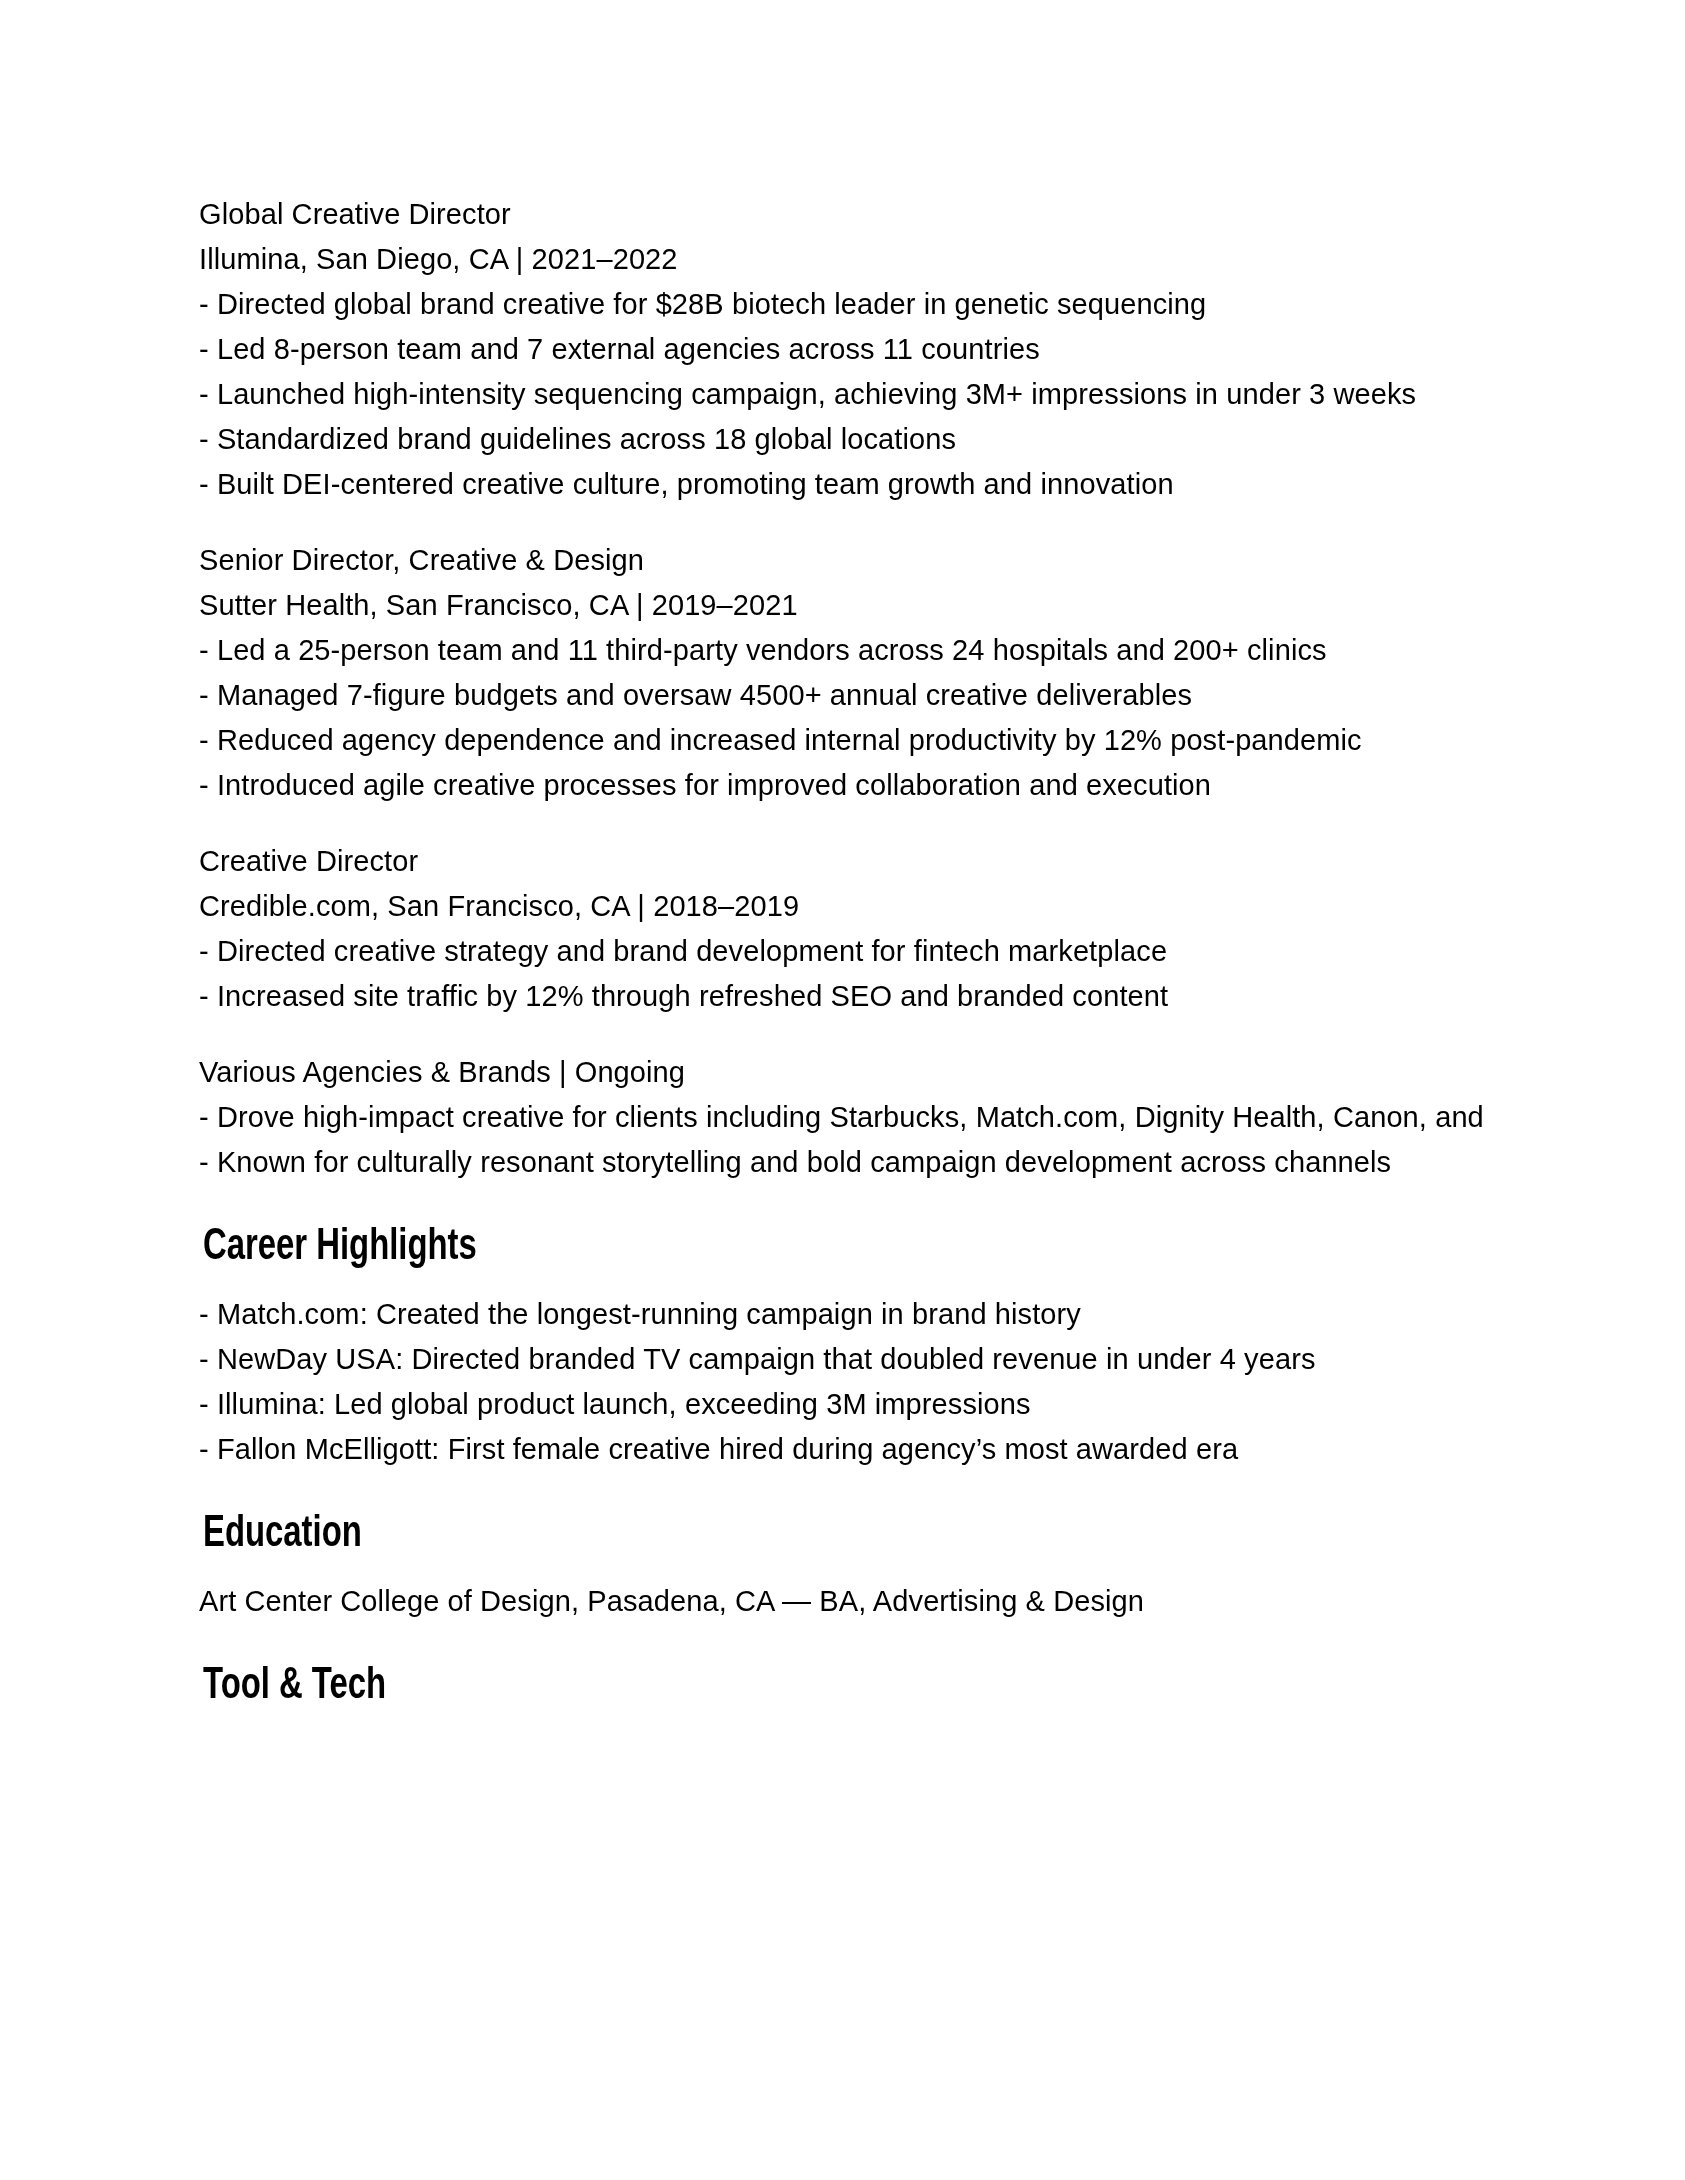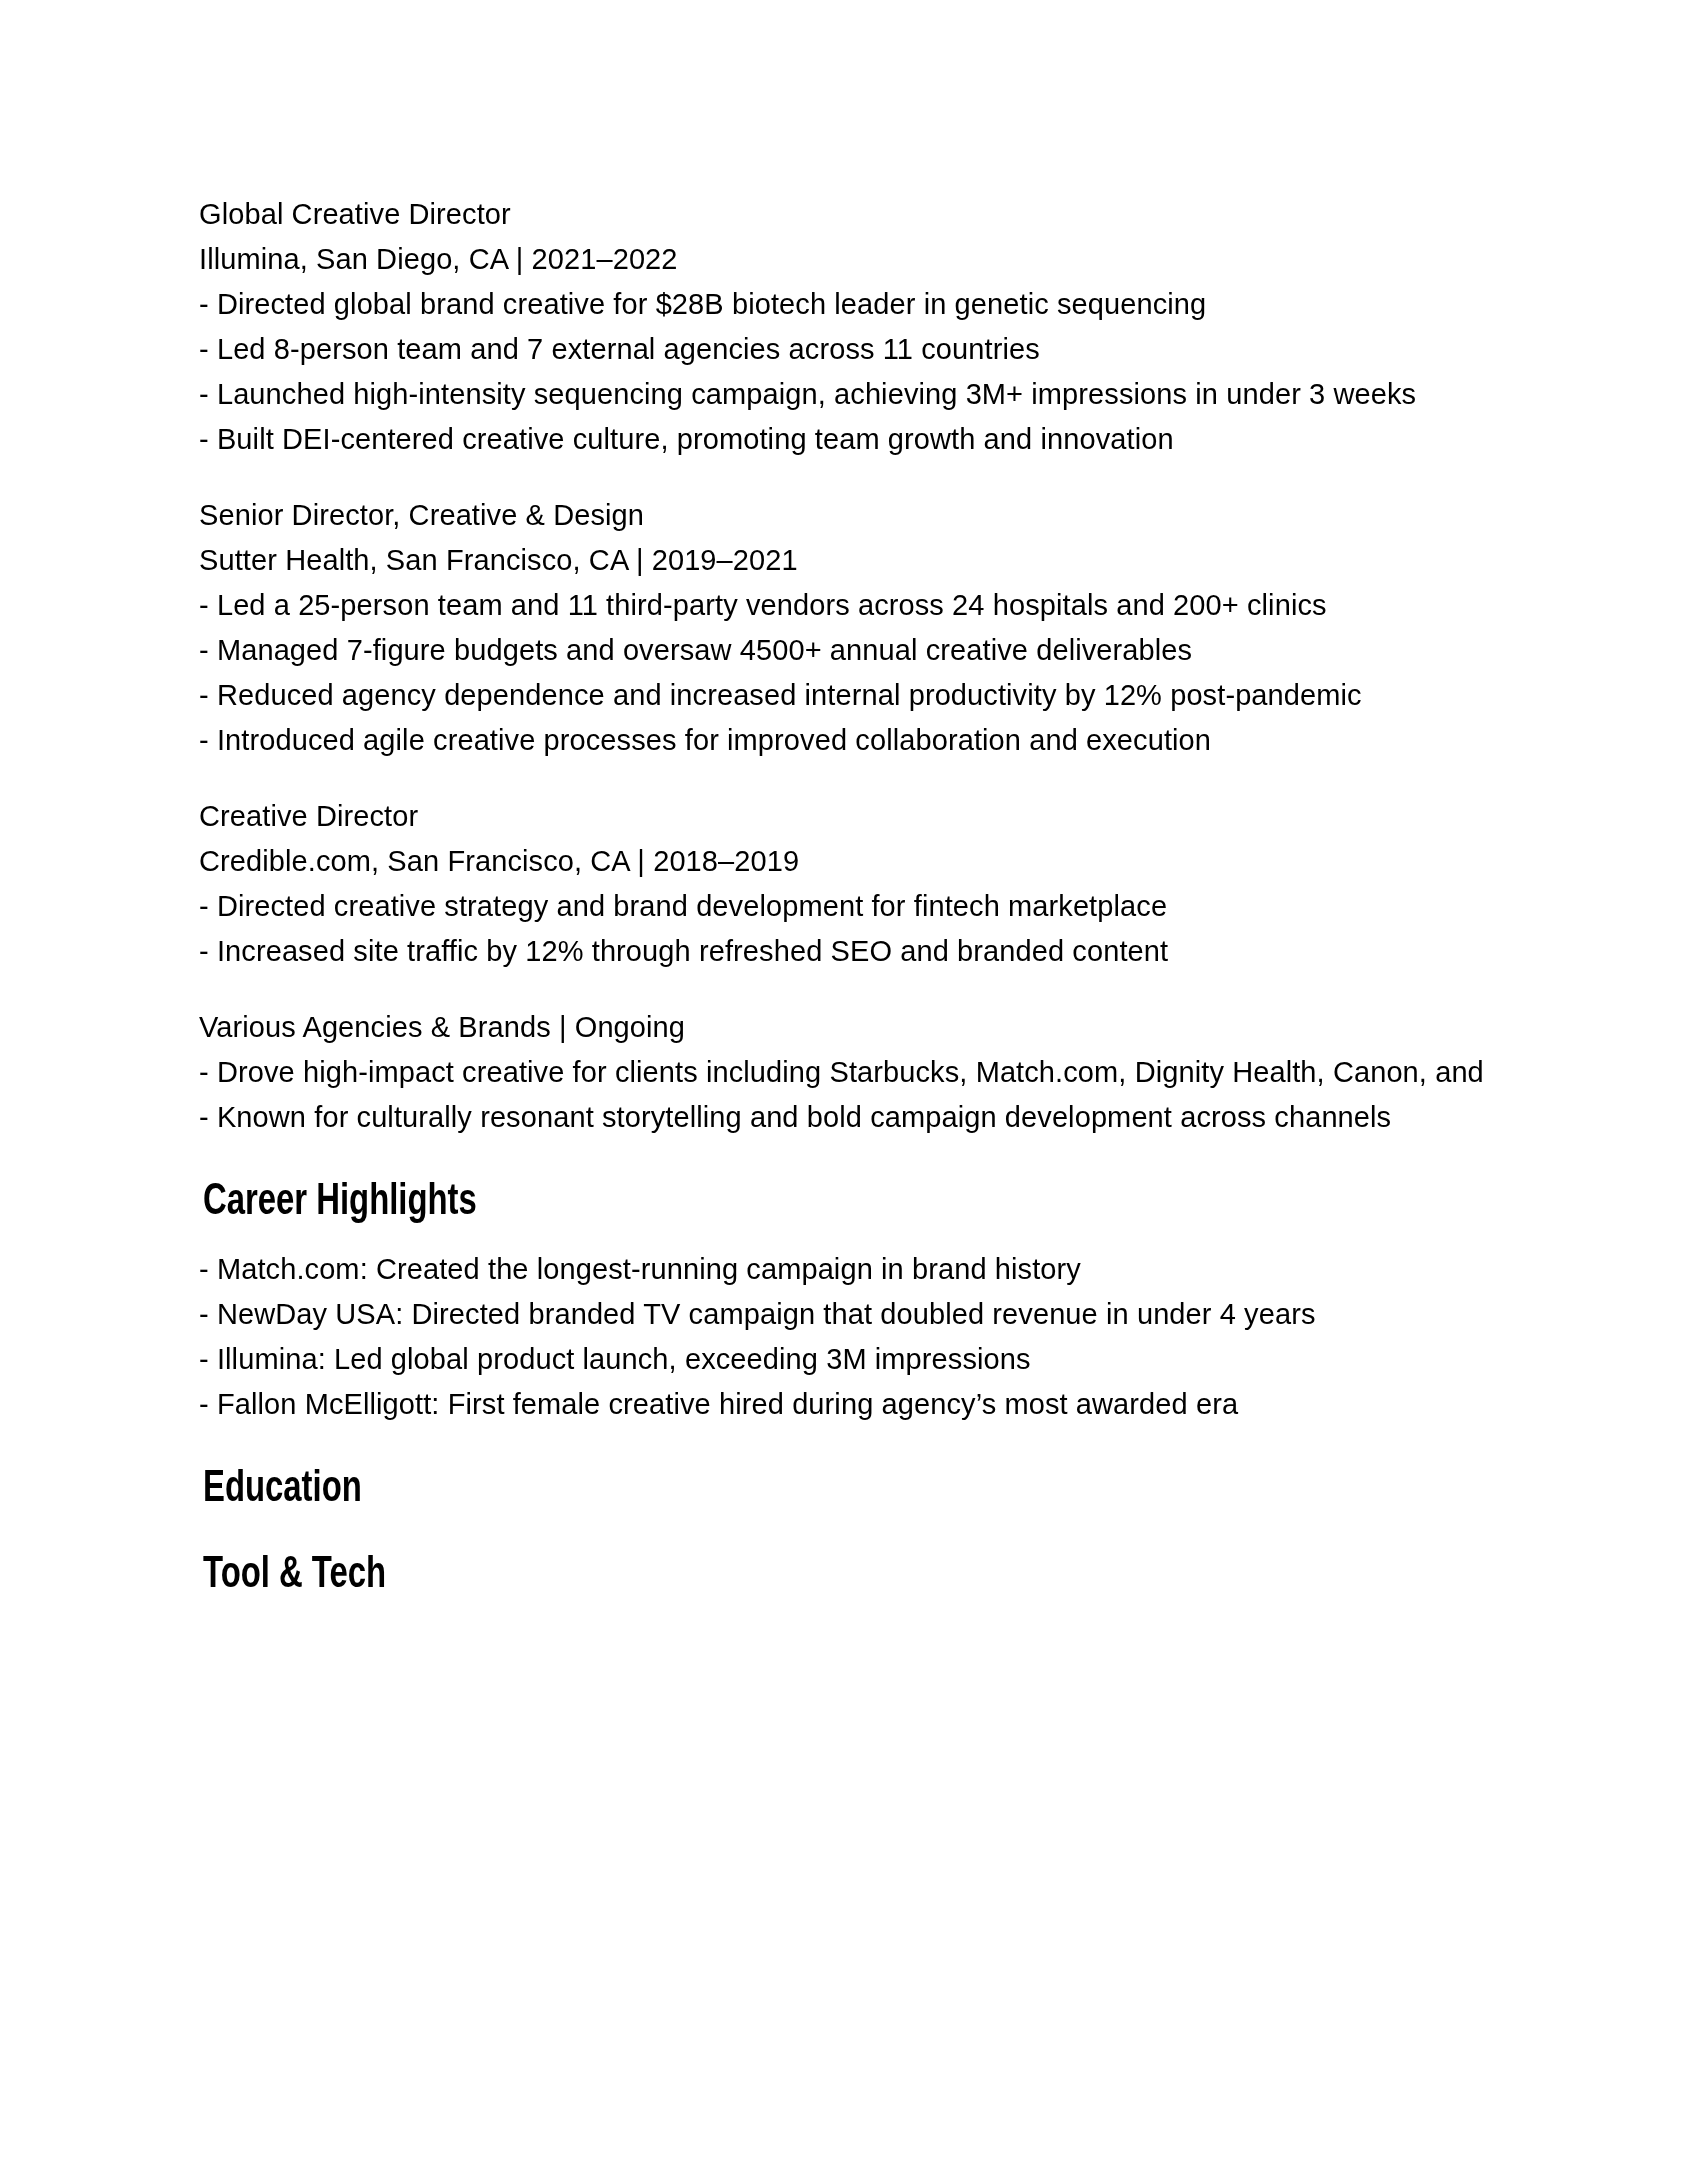--- a/index.html
+++ b/index.html
@@ -50,20 +50,21 @@
 <body>
 
 <div class="page">
 
   <p class="block">
     <span class="line">Global Creative Director</span>
     <span class="line">Illumina, San Diego, CA | 2021–2022</span>
     <span class="line">- Directed global brand creative for $28B biotech leader in genetic sequencing</span>
     <span class="line">- Led 8-person team and 7 external agencies across 11 countries</span>
     <span class="line">- Launched high-intensity sequencing campaign, achieving 3M+ impressions in under 3 weeks</span>
+    <span class="line">- Standardized brand guidelines across 18 global locations</span>
     <span class="line">- Built DEI-centered creative culture, promoting team growth and innovation</span>
   </p>
 
   <p class="block">
     <span class="line">Senior Director, Creative &amp; Design</span>
     <span class="line">Sutter Health, San Francisco, CA | 2019–2021</span>
     <span class="line">- Led a 25-person team and 11 third-party vendors across 24 hospitals and 200+ clinics</span>
     <span class="line">- Managed 7-figure budgets and oversaw 4500+ annual creative deliverables</span>
     <span class="line">- Reduced agency dependence and increased internal productivity by 12% post-pandemic</span>
     <span class="line">- Introduced agile creative processes for improved collaboration and execution</span>
@@ -86,18 +87,21 @@
 
   <p class="block">
     <span class="line">- Match.com: Created the longest-running campaign in brand history</span>
     <span class="line">- NewDay USA: Directed branded TV campaign that doubled revenue in under 4 years</span>
     <span class="line">- Illumina: Led global product launch, exceeding 3M impressions</span>
     <span class="line">- Fallon McElligott: First female creative hired during agency’s most awarded era</span>
   </p>
 
   <h2 class="section-heading"><span class="condensed">Education</span></h2>
 
+  <p class="block">
+    <span class="line">Art Center College of Design, Pasadena, CA — BA, Advertising &amp; Design</span>
+  </p>
 
   <h2 class="section-heading"><span class="condensed">Tool &amp; Tech</span></h2>
 
 
 </div>
 
 
 </body></html>

